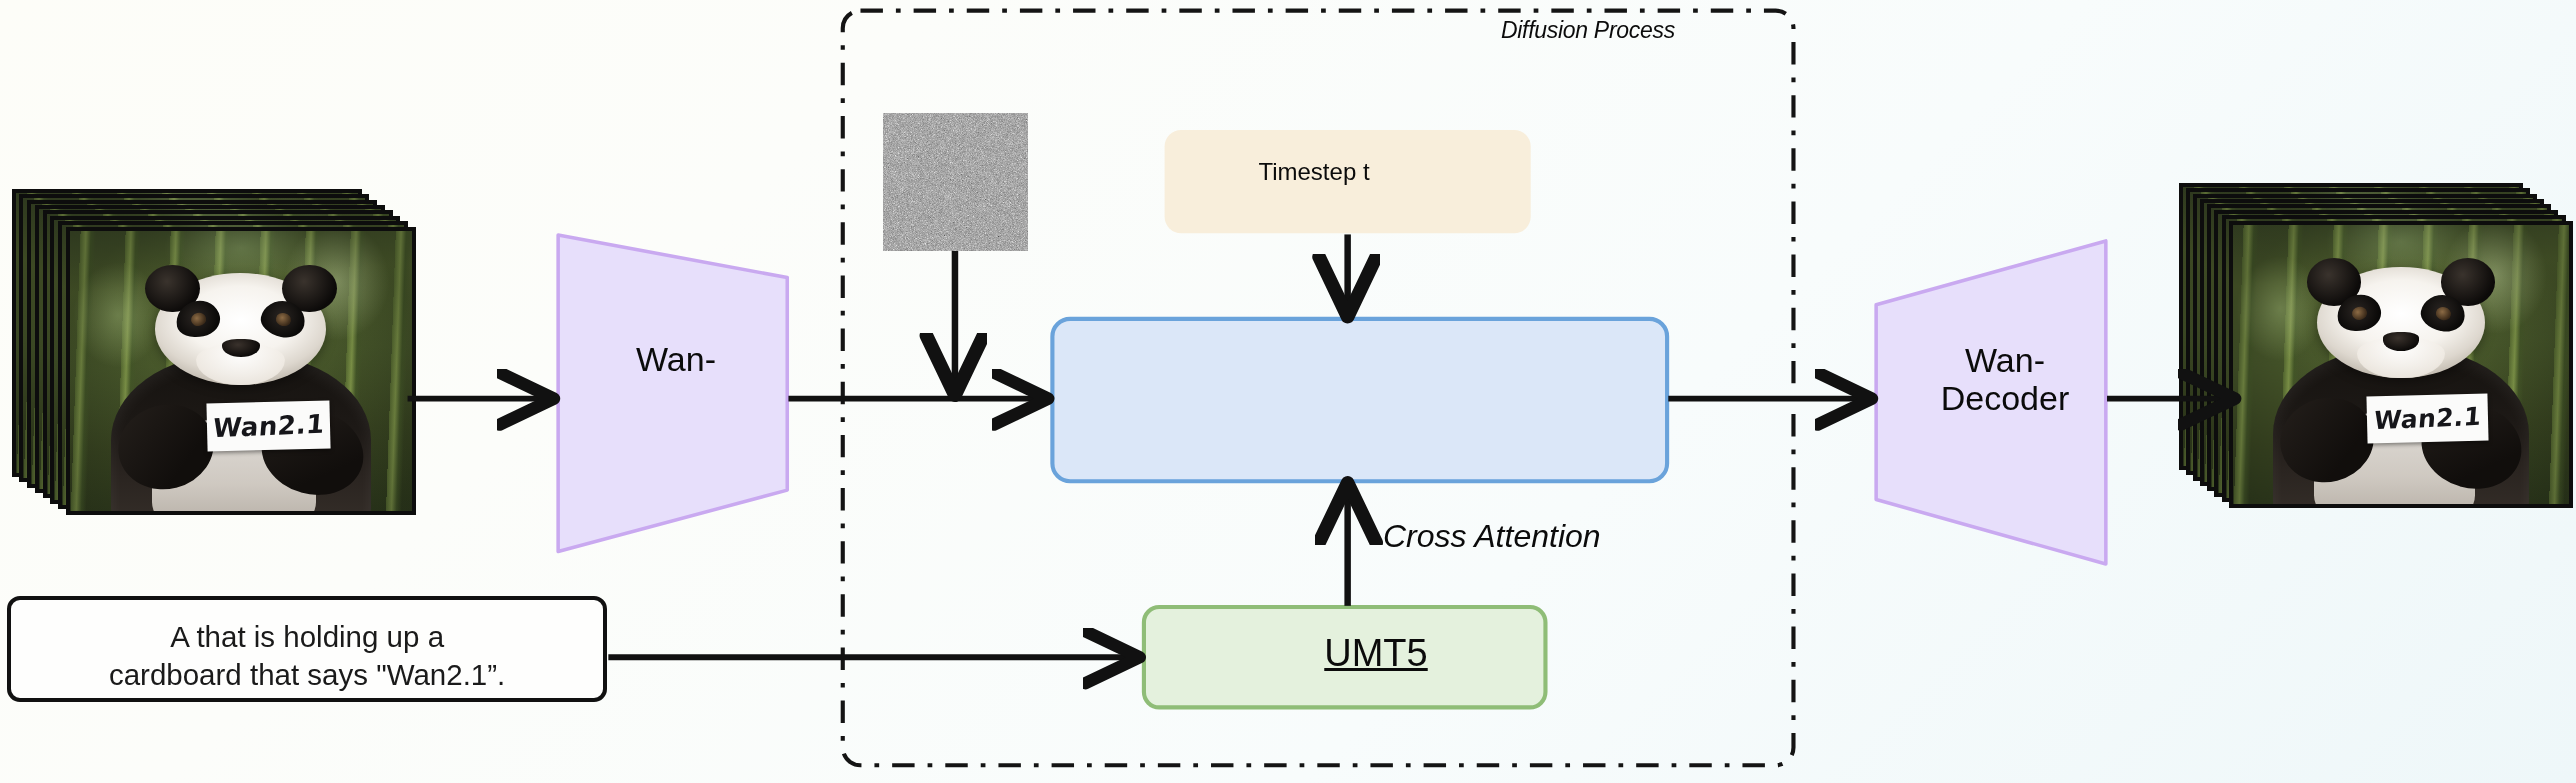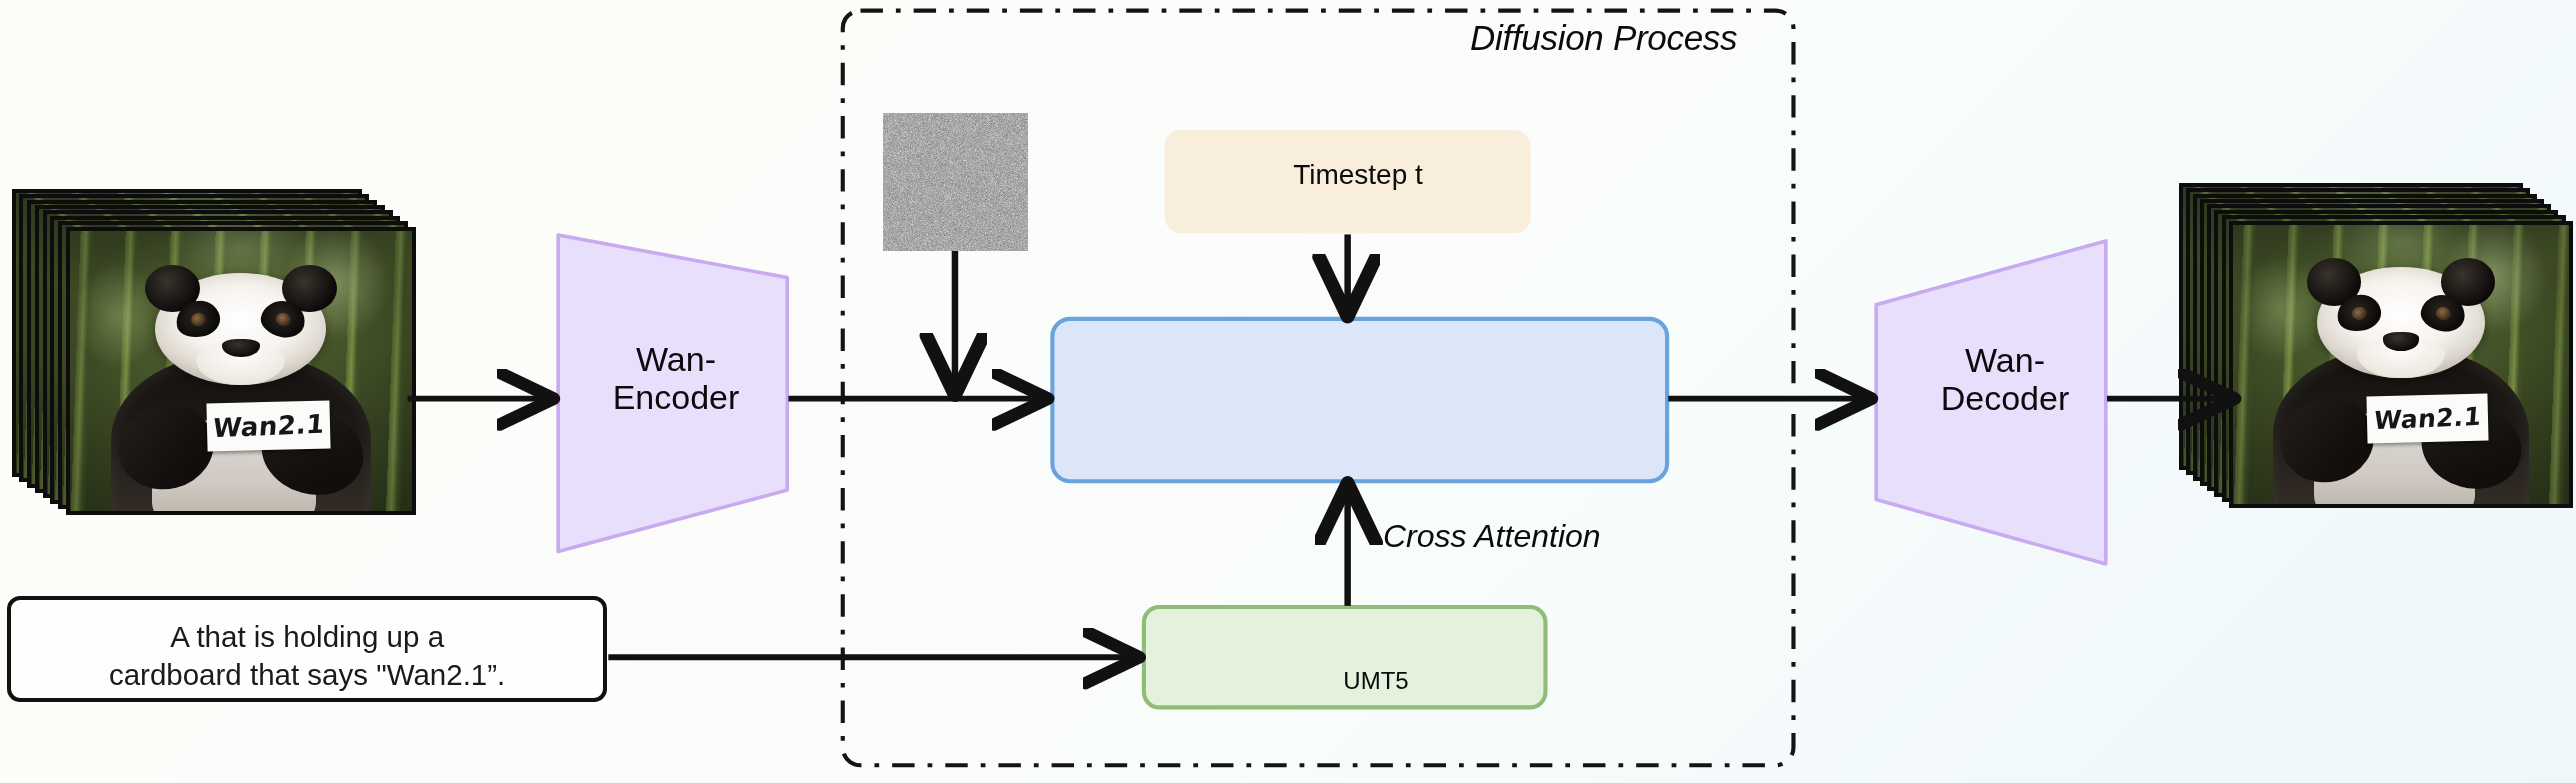--- a/index.html
+++ b/index.html
@@ -34,33 +34,33 @@
     white-space: nowrap;
     line-height: 1.12;
     text-align: center;
     user-select: none;
   }
   .lbl.block {
     white-space: normal;
   }
 
   #diffusion-title {
-    left: 1470px;
+    left: 1501px;
     top: 17.7px;
-    font-size: 35px;
+    font-size: 23px;
     font-style: italic;
     letter-spacing: -0.3px;
     color: #0b0b0b;
   }
 
   #timestep-label {
-    left: 1240px;
+    left: 1196px;
     top: 159px;
     width: 236px;
-    font-size: 28px;
+    font-size: 24px;
     color: #0b0b0b;
   }
 
   #dit-label {
     left: 1098px;
     top: 360px;
     width: 626px;
     font-size: 44px;
     color: #0b0b0b;
   }
@@ -69,24 +69,25 @@
     font-weight: 700;
   }
   #dit-label .x-mark {
     color: #f50505;
     font-weight: 400;
     font-size: 39px;
   }
 
   #umt5-label {
     left: 1175px;
-    top: 668px;
+    top: 632px;
     width: 402px;
-    font-size: 24px;
-    color: #0b0b0b;
+    font-size: 38px;
+    color: #0b0b0b;
+    text-decoration: underline;
   }
 
   #cross-attn-label {
     left: 1383px;
     top: 519px;
     font-size: 32px;
     color: #0b0b0b;
     font-style: italic;
   }
 
@@ -434,21 +435,20 @@
 
   <div class="lbl" id="timestep-label">Timestep t</div>
 
 
   <div class="lbl" id="umt5-label">UMT5</div>
 
   <div class="lbl" id="cross-attn-label">Cross Attention</div>
 
   <div class="lbl block" id="encoder-label">
     <div>Wan-</div>
-    <div>Encoder</div>
   </div>
 
   <div class="lbl block" id="decoder-label">
     <div>Wan-</div>
     <div>Decoder</div>
   </div>
 
   <div class="lbl block" id="prompt-label">
     <div>A that is holding up a</div>
     <div>cardboard that says "Wan2.1”.</div>

